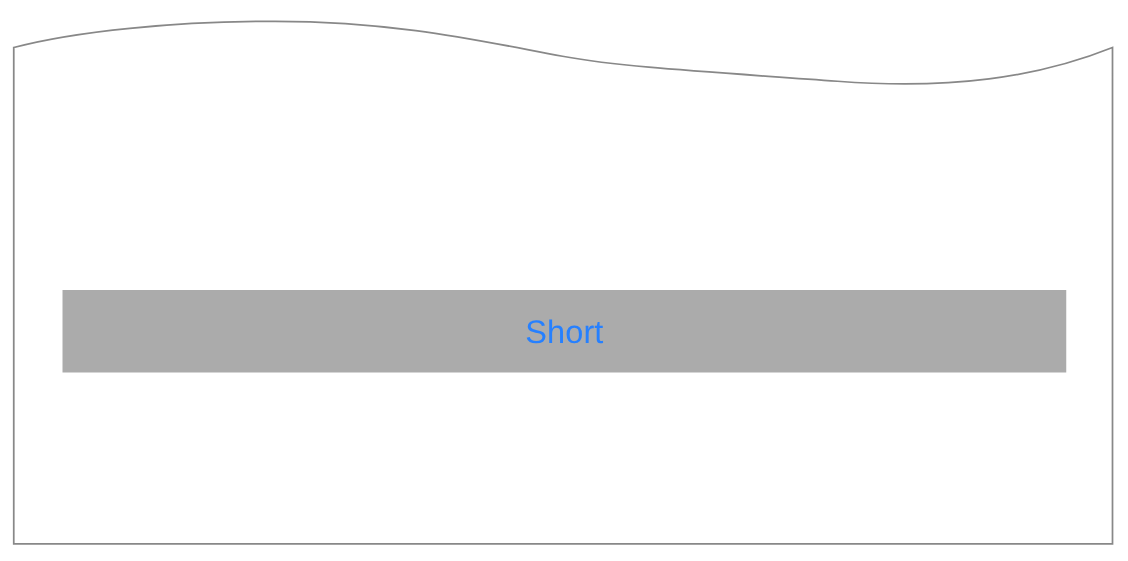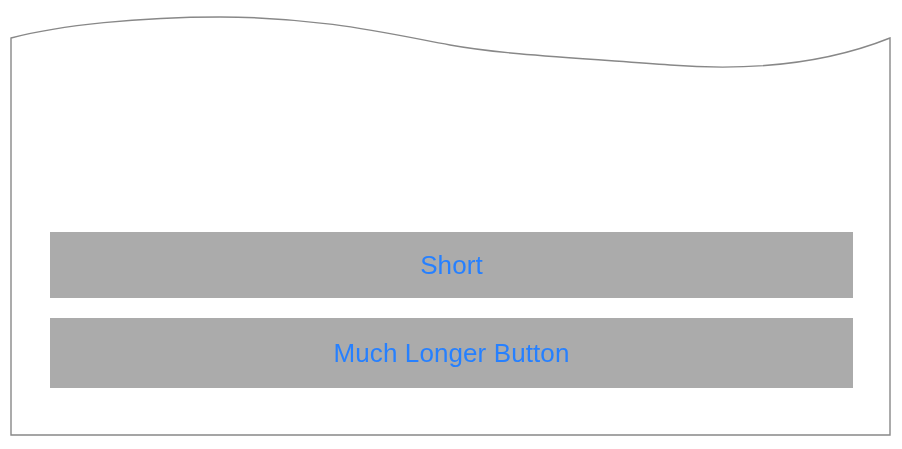--- a/index.html
+++ b/index.html
@@ -82,19 +82,16 @@
 
     <path id="panel-path" d="M 11 38 L 11 435 L 890 435 L 890 38 C 830 62 760 72 670 65 C 560 57 500 54 450 45 C 390 34 320 17 220 17 C 140 17 60 25 11 38 Z" fill="#ffffff" stroke="#888888" stroke-width="1.4" stroke-linejoin="miter" vector-effect="non-scaling-stroke"></path>
   </svg>
 
   <div id="button-stack" style="left: 50px; top: 232px; width: 803px; gap: 20px;">
 
     <button class="stack-button short" style="height: 66px; background: rgb(171, 171, 171); color: rgb(38, 128, 255);">
       <span class="btn-label">Short</span>
     </button>
 
-    <button class="stack-button long" style="height: 70px; background: rgb(171, 171, 171); color: rgb(38, 128, 255);">
-      <span class="btn-label">Much Longer Button</span>
-    </button>
 
   </div>
 
 </div>
 
 </body></html>

